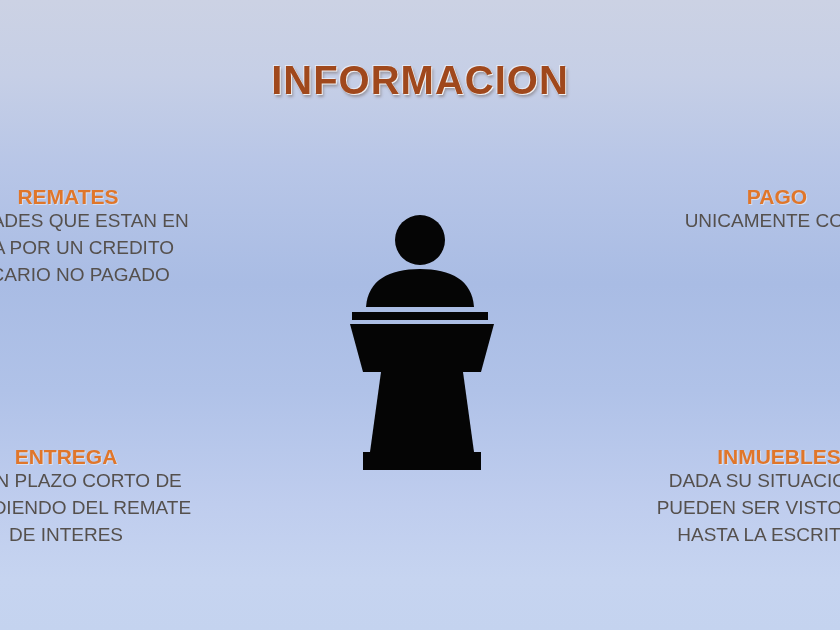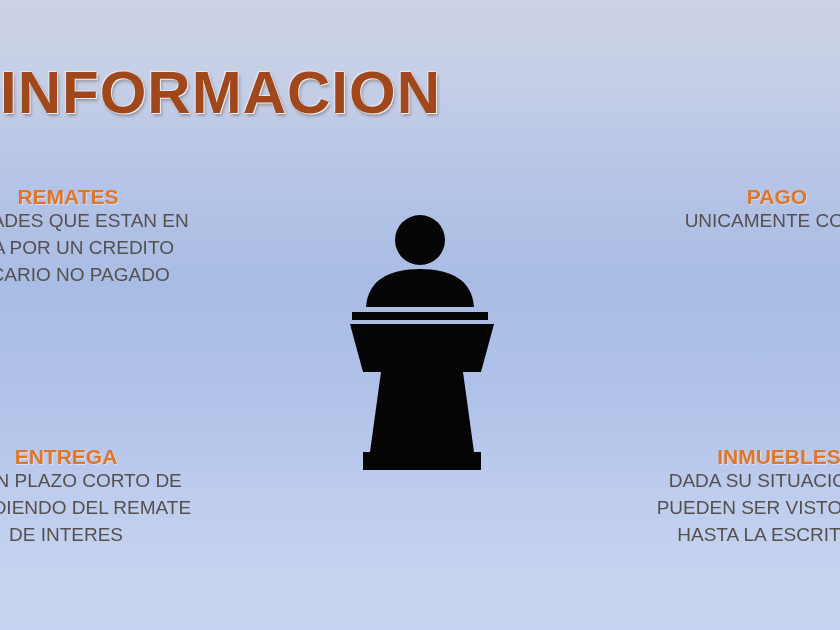--- a/index.html
+++ b/index.html
@@ -26,21 +26,22 @@
         #c6d4f0 92%,
         #c4d3ef 100%);
   }
 
   
   .title {
     position: absolute;
     top: 58px;
     left: 0;
     width: 840px;
-    font-size: 60px;
+    text-align: center;
+    font-size: 40px;
     font-weight: bold;
     letter-spacing: 1px;
     color: #a0481c;
     text-shadow:
        1px  1px 0 rgba(255,255,255,0.85),
       -1px -1px 0 rgba(255,255,255,0.55),
        2px  3px 3px rgba(90,70,60,0.40);
     white-space: nowrap;
   }
 

